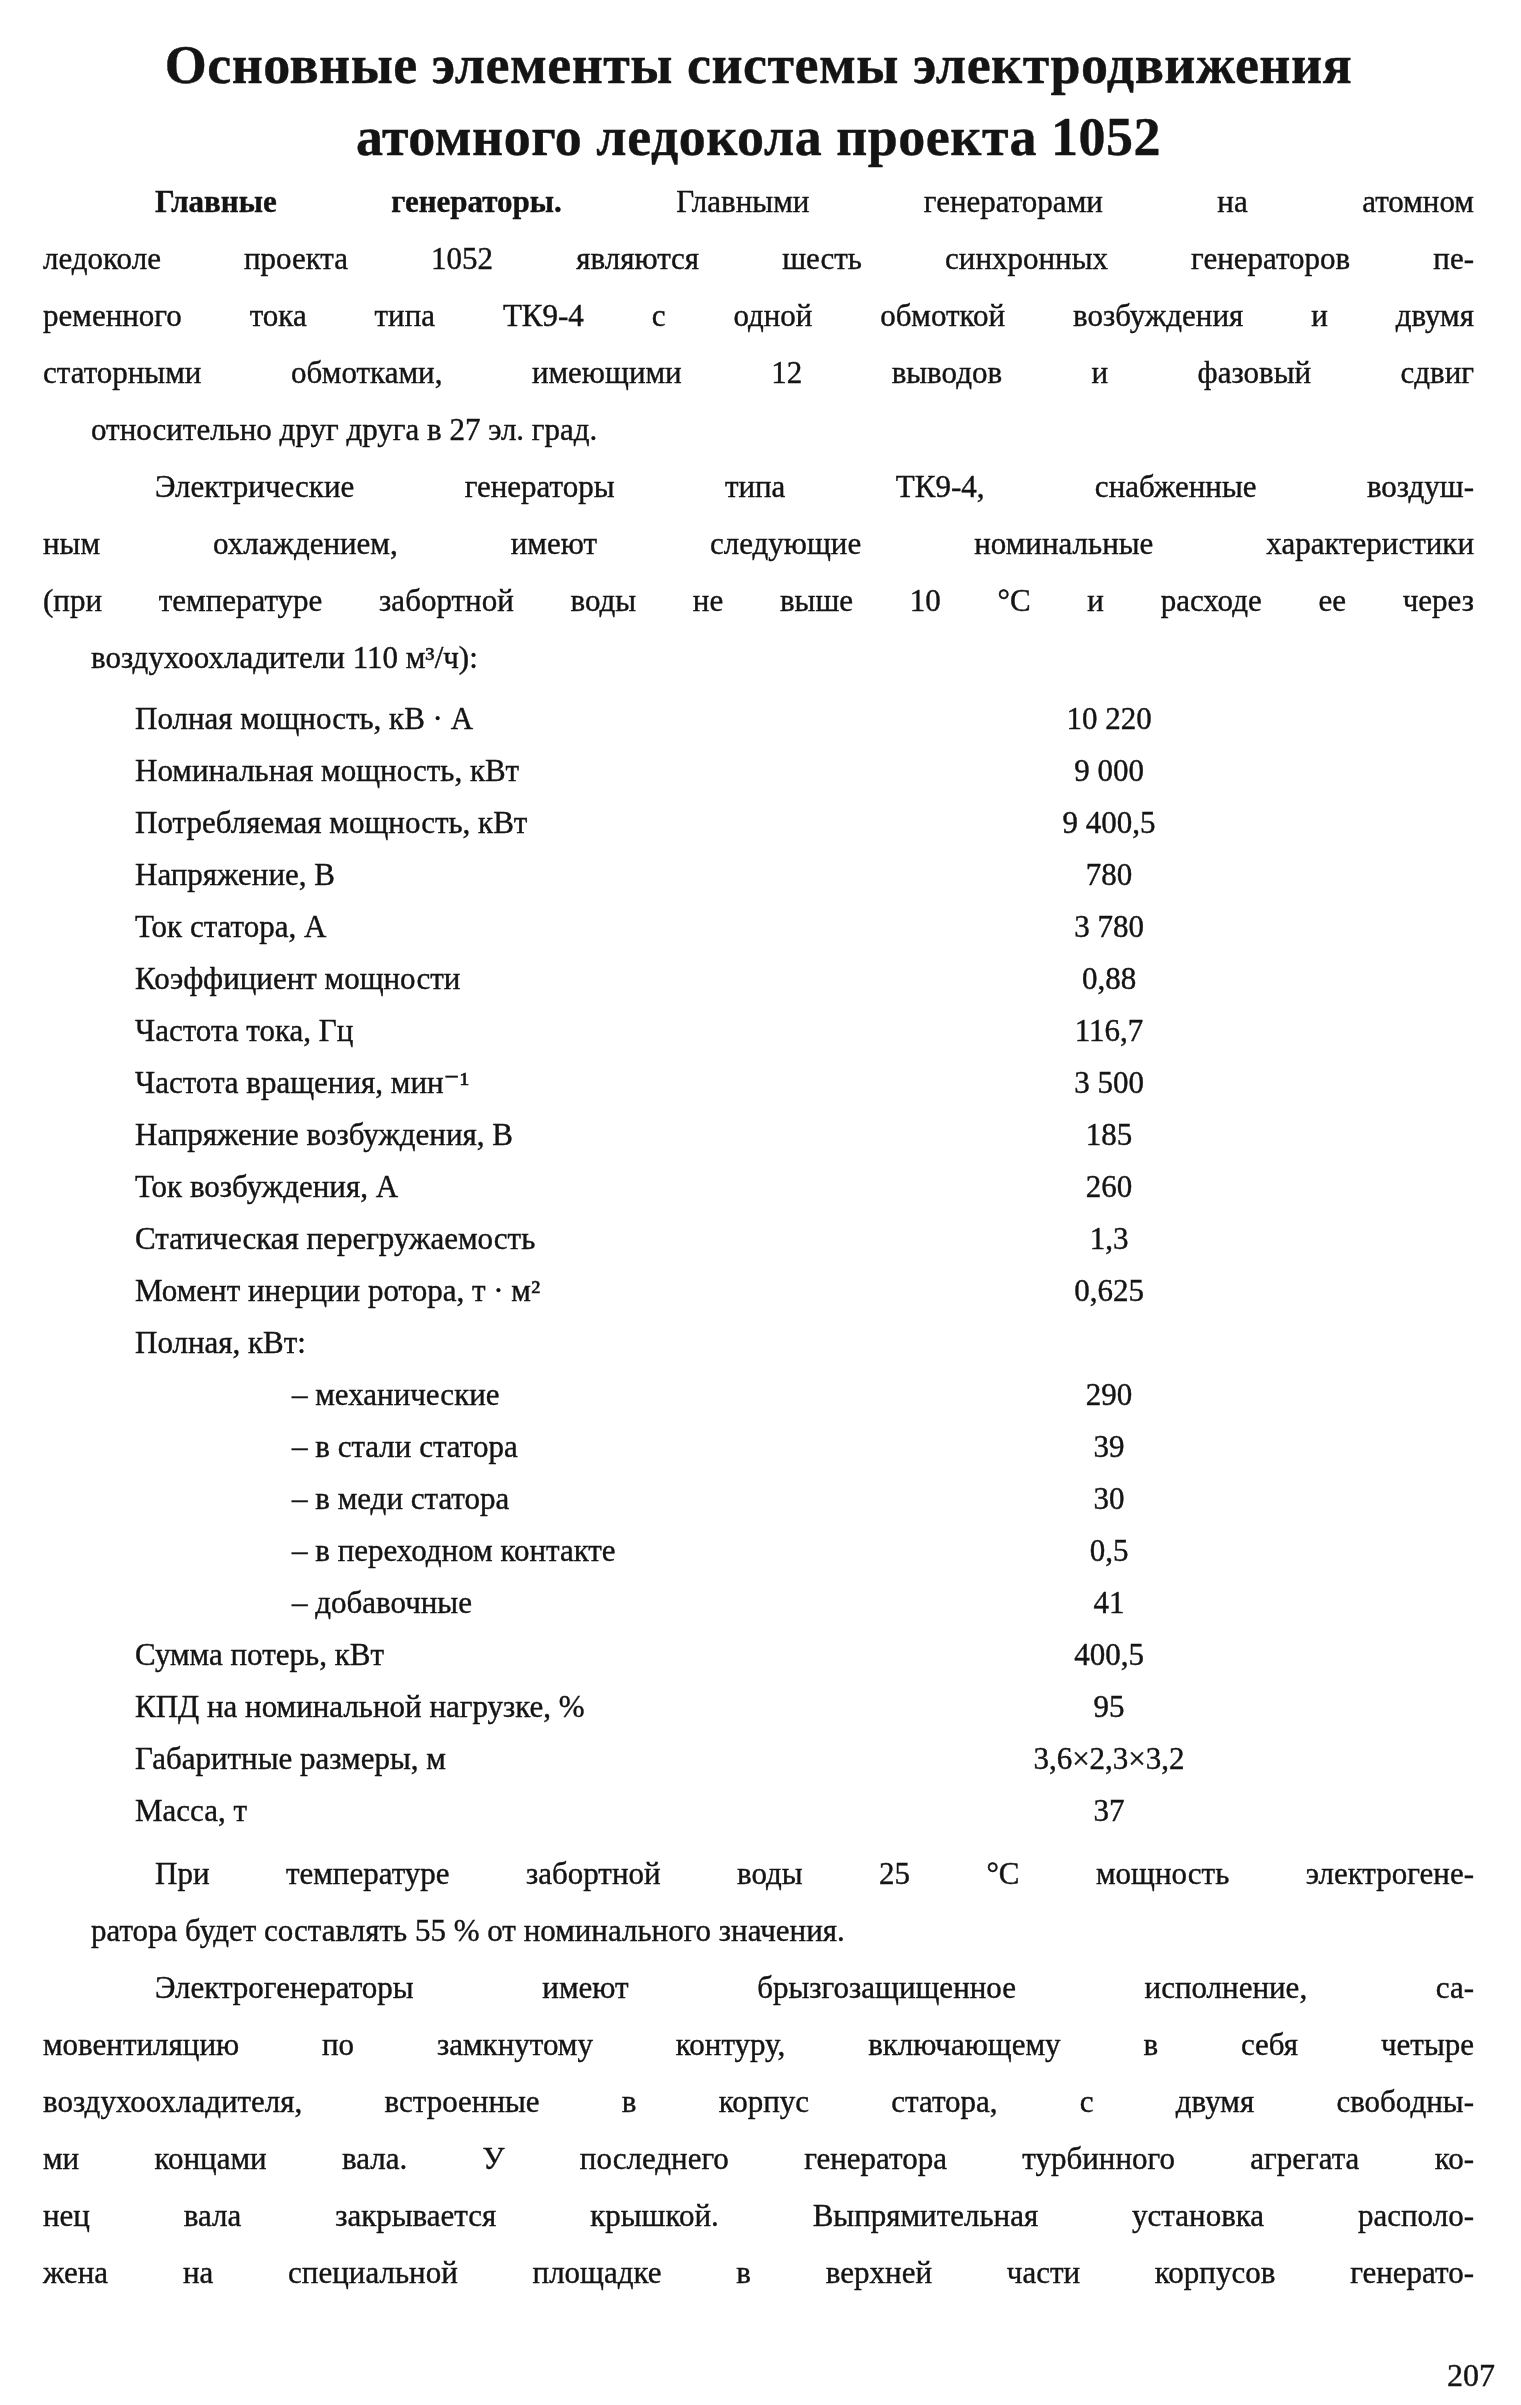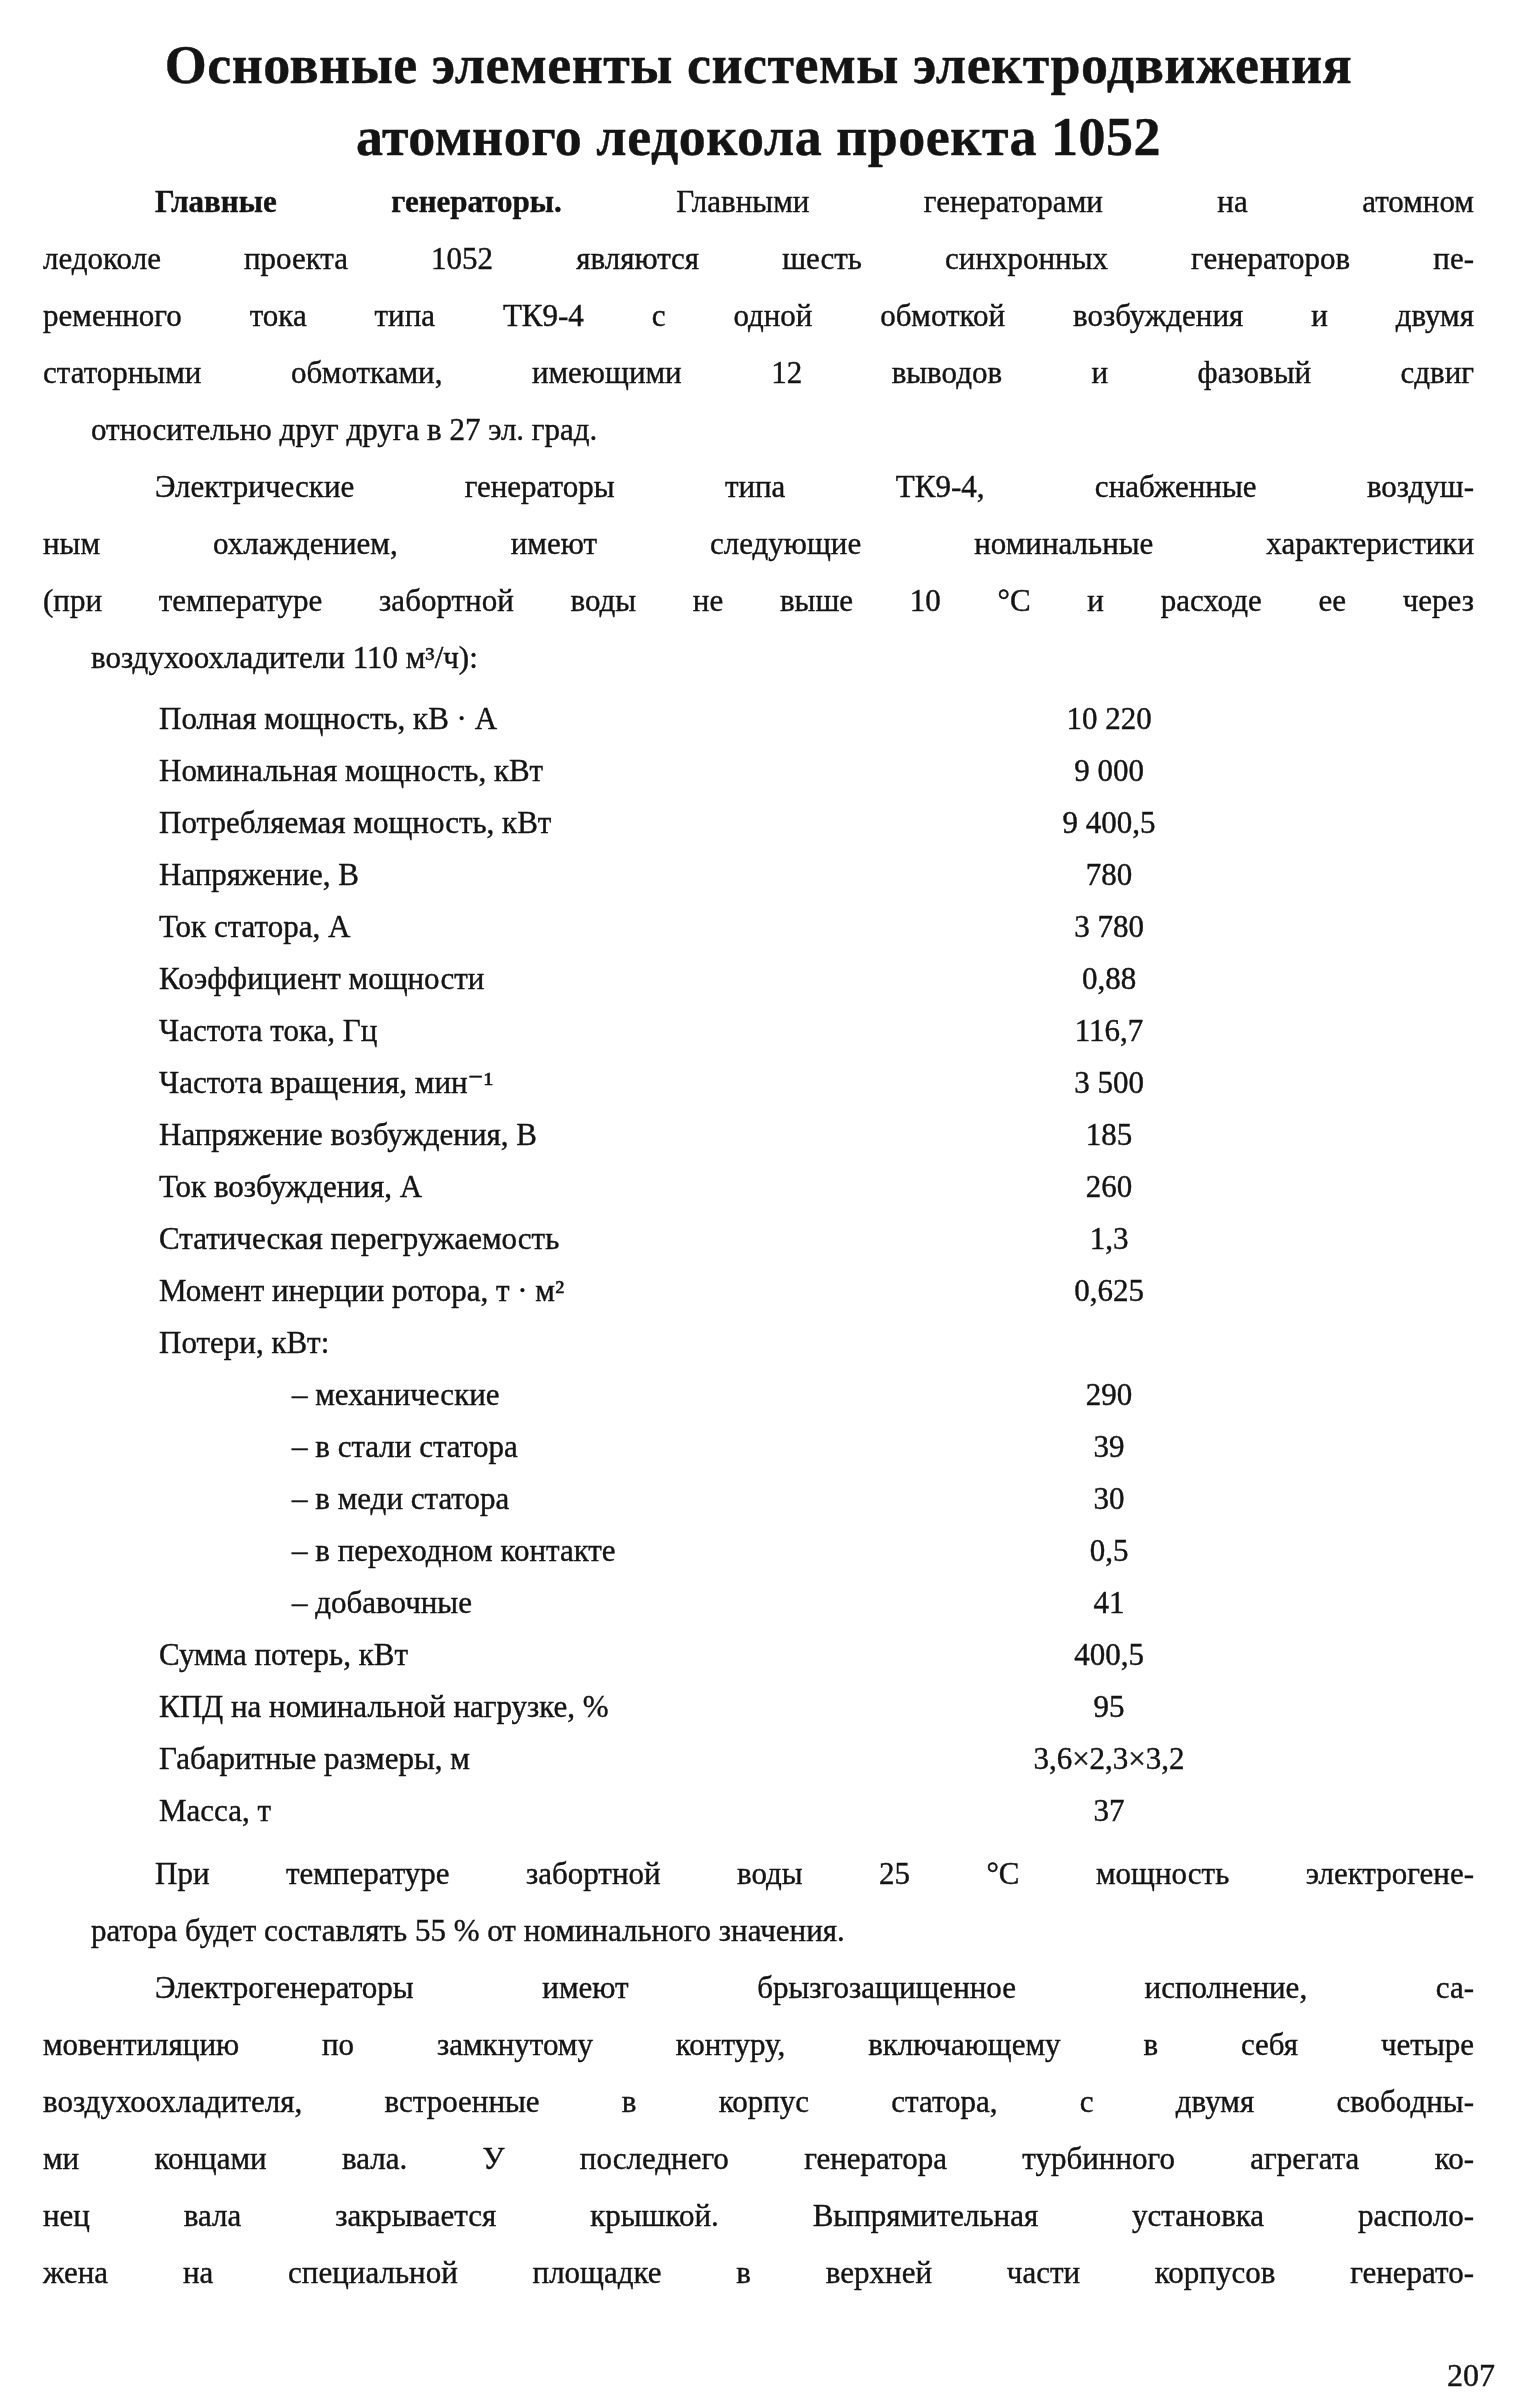--- a/index.html
+++ b/index.html
@@ -51,21 +51,21 @@
   .spec-table {
     margin-top: 7.6px;
   }
   .spec-row {
     position: relative;
     height: 52px;
     line-height: 52px;
   }
   .spec-label {
     display: inline-block;
-    margin-left: 116px;
+    margin-left: 92px;
   }
   .spec-row.indented .spec-label {
     margin-left: 249px;
   }
   .spec-value {
     position: absolute;
     top: 0;
     left: 914px;
     width: 304px;
     text-align: center;
@@ -166,21 +166,21 @@
     <span class="spec-label">Статическая перегружаемость</span>
     <span class="spec-value">1,3</span>
   </div>
 
   <div class="spec-row">
     <span class="spec-label">Момент инерции ротора, т · м²</span>
     <span class="spec-value">0,625</span>
   </div>
 
   <div class="spec-row">
-    <span class="spec-label">Потери, кВт:</span>
+    <span class="spec-label">Полная, кВт:</span>
     <span class="spec-value"></span>
   </div>
 
   <div class="spec-row indented">
     <span class="spec-label">– механические</span>
     <span class="spec-value">290</span>
   </div>
 
   <div class="spec-row indented">
     <span class="spec-label">– в стали статора</span>

